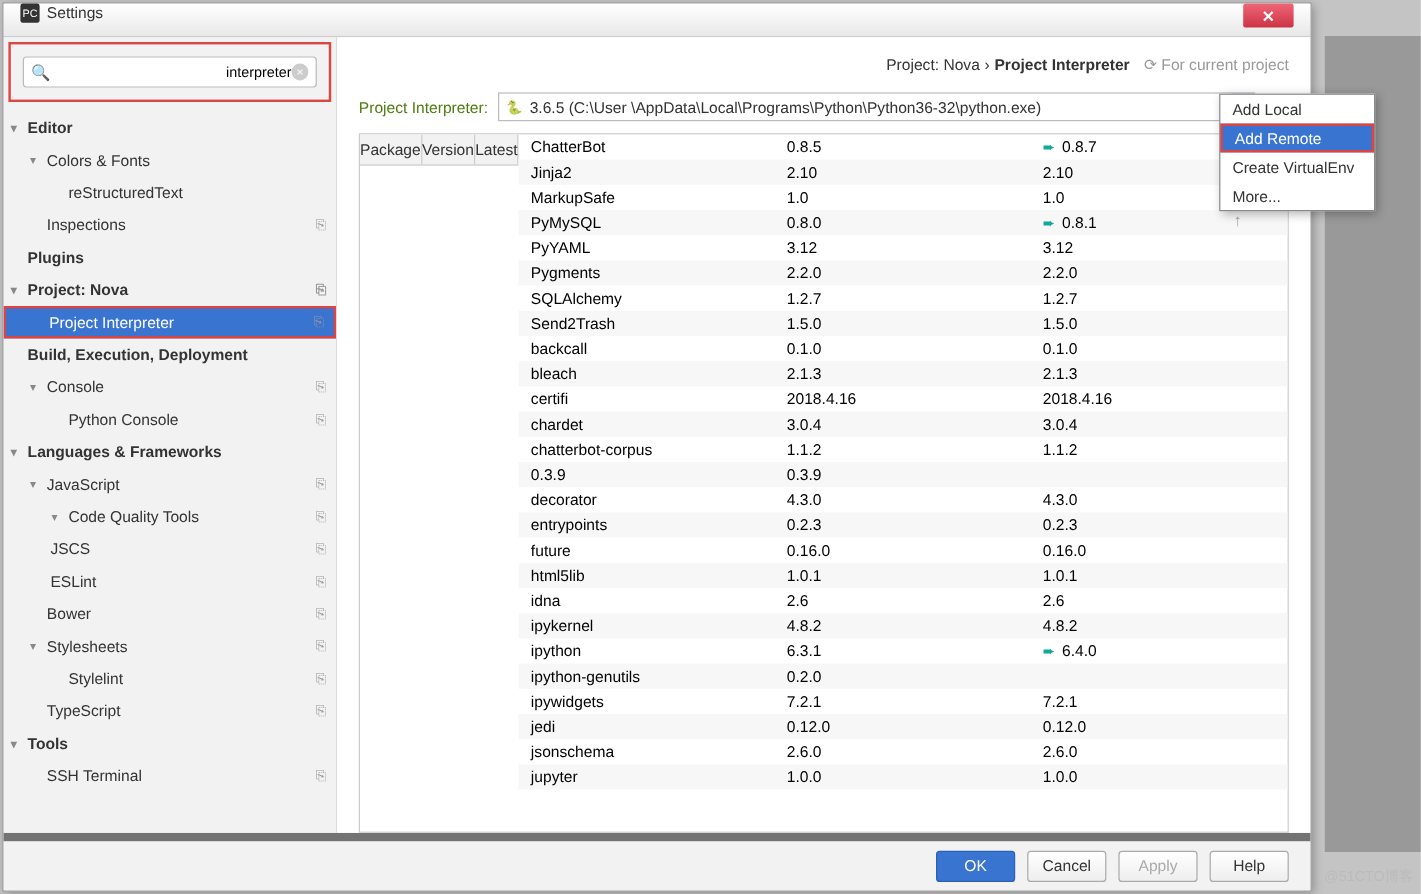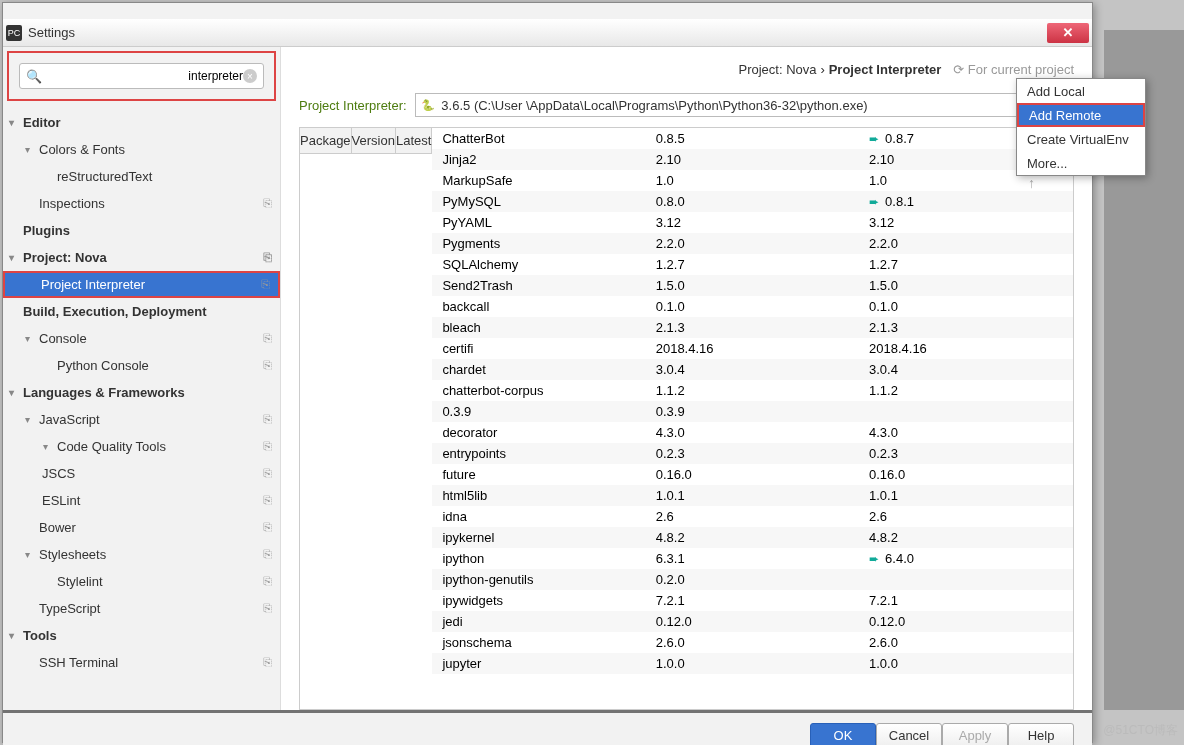--- a/index.html
+++ b/index.html
@@ -1,18 +1,18 @@
 <!DOCTYPE html>
 <html><head>
 <meta charset="utf-8">
 <style>
 * { margin: 0; padding: 0; box-sizing: border-box; font-family: "Segoe UI", Tahoma, sans-serif; font-size: 13px; }
 body { background: #c4c4c4; width: 1184px; height: 745px; position: relative; }
 .window { position: absolute; left: 2px; top: 2px; width: 1091px; height: 741px; background: #f2f2f2; border: 1px solid #888; box-shadow: 2px 2px 8px rgba(0,0,0,0.3); }
-.titlebar { height: 28px; background: linear-gradient(#fff,#e8e8e8); border-bottom: 1px solid #ccc; display: flex; align-items: center; padding: 0 3px; margin-top: 16px; }
+.titlebar { height: 28px; background: linear-gradient(#fff,#e8e8e8); border-bottom: 1px solid #ccc; display: flex; align-items: flex-start; padding: 0 14px; }
 .titlebar .app-icon { width: 16px; height: 16px; background: #333; color: #fff; font-size: 9px; display: flex; align-items: center; justify-content: center; margin-right: 6px; border-radius: 2px; }
 .titlebar .title { flex: 1; color: #333; }
 .close-btn { width: 42px; height: 20px; background: linear-gradient(#e67,#c34); color: #fff; display: flex; align-items: center; justify-content: center; border-radius: 2px; cursor: pointer; font-weight: bold; }
 .content { display: flex; height: calc(100% - 28px - 48px); }
 .sidebar { width: 278px; background: #f2f2f2; border-right: 1px solid #ddd; display: flex; flex-direction: column; }
 .search-wrap { padding: 10px; border: 2px solid #d44; margin: 4px; }
 .search { display: flex; align-items: center; background: #fff; border: 1px solid #bbb; border-radius: 3px; height: 26px; padding: 0 6px; }
 .search input { border: none; outline: none; flex: 1; font-size: 12px; text-align: right; }
 .search .mag { color: #888; margin-right: 4px; }
 .search .clr { width: 14px; height: 14px; background: #ccc; border-radius: 50%; color: #fff; display: flex; align-items: center; justify-content: center; font-size: 10px; cursor: pointer; }
@@ -42,21 +42,21 @@
 .thead div:first-child { text-align: center; }
 .tbody { flex: 1; overflow-y: auto; }
 .trow { display: flex; height: 21px; align-items: center; }
 .trow:nth-child(even) { background: #f7f7f7; }
 .trow .c1 { width: 33.3%; padding-left: 10px; }
 .trow .c2 { width: 33.3%; padding-left: 10px; }
 .trow .c3 { width: 33.3%; padding-left: 10px; display: flex; align-items: center; gap: 6px; }
 .up-arrow { color: #1a9; font-size: 12px; }
 .side-btns { position: absolute; right: 50px; top: 124px; display: flex; flex-direction: column; gap: 6px; }
 .side-btns div { color: #aaa; font-size: 14px; cursor: pointer; }
-.footer { height: 48px; border-top: 3px solid #737373; background: #f2f2f2; display: flex; align-items: center; justify-content: flex-end; gap: 0; padding: 0 18px; }
+.footer { height: 48px; border-top: 7px solid #737373; background: #f2f2f2; display: flex; align-items: center; justify-content: flex-end; gap: 10px; padding: 0 18px; }
 .btn { min-width: 66px; height: 26px; border: 1px solid #aaa; background: linear-gradient(#fff,#eee); border-radius: 3px; display: flex; align-items: center; justify-content: center; cursor: pointer; color: #333; }
 .btn.primary { background: #3874d0; color: #fff; border-color: #2860b8; }
 .btn.disabled { color: #aaa; }
 .dropdown { position: absolute; left: 1016px; top: 78px; width: 130px; background: #fff; border: 1px solid #888; box-shadow: 2px 2px 8px rgba(0,0,0,0.3); z-index: 10; }
 .dropdown .dd-item { height: 24px; display: flex; align-items: center; padding: 0 10px; cursor: pointer; color: #333; }
 .dropdown .dd-item.sel { background: #3874d0; color: #fff; border: 2px solid #d44; }
 .watermark { position: absolute; right: 6px; bottom: 6px; color: #bbb; font-size: 12px; }
 .bg-strip { position: absolute; right: 0; top: 30px; width: 80px; height: 680px; background: #999; }
 </style>
 </head>

